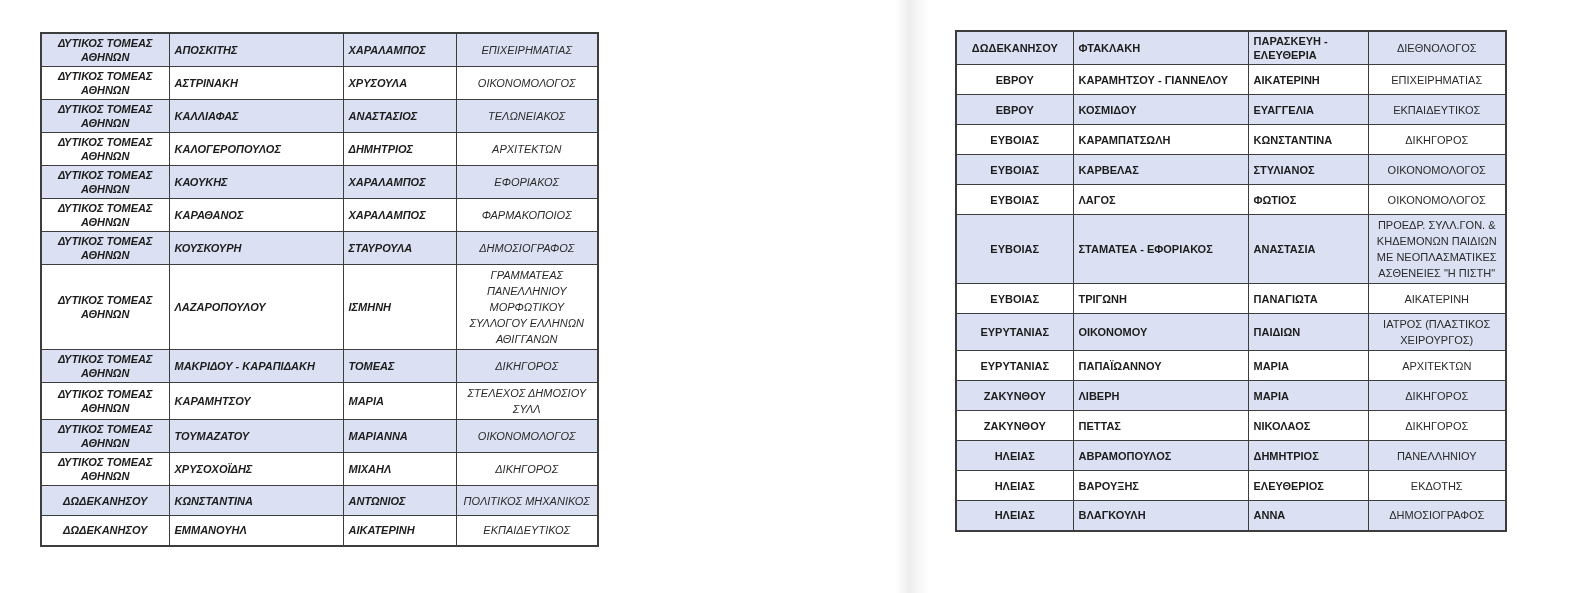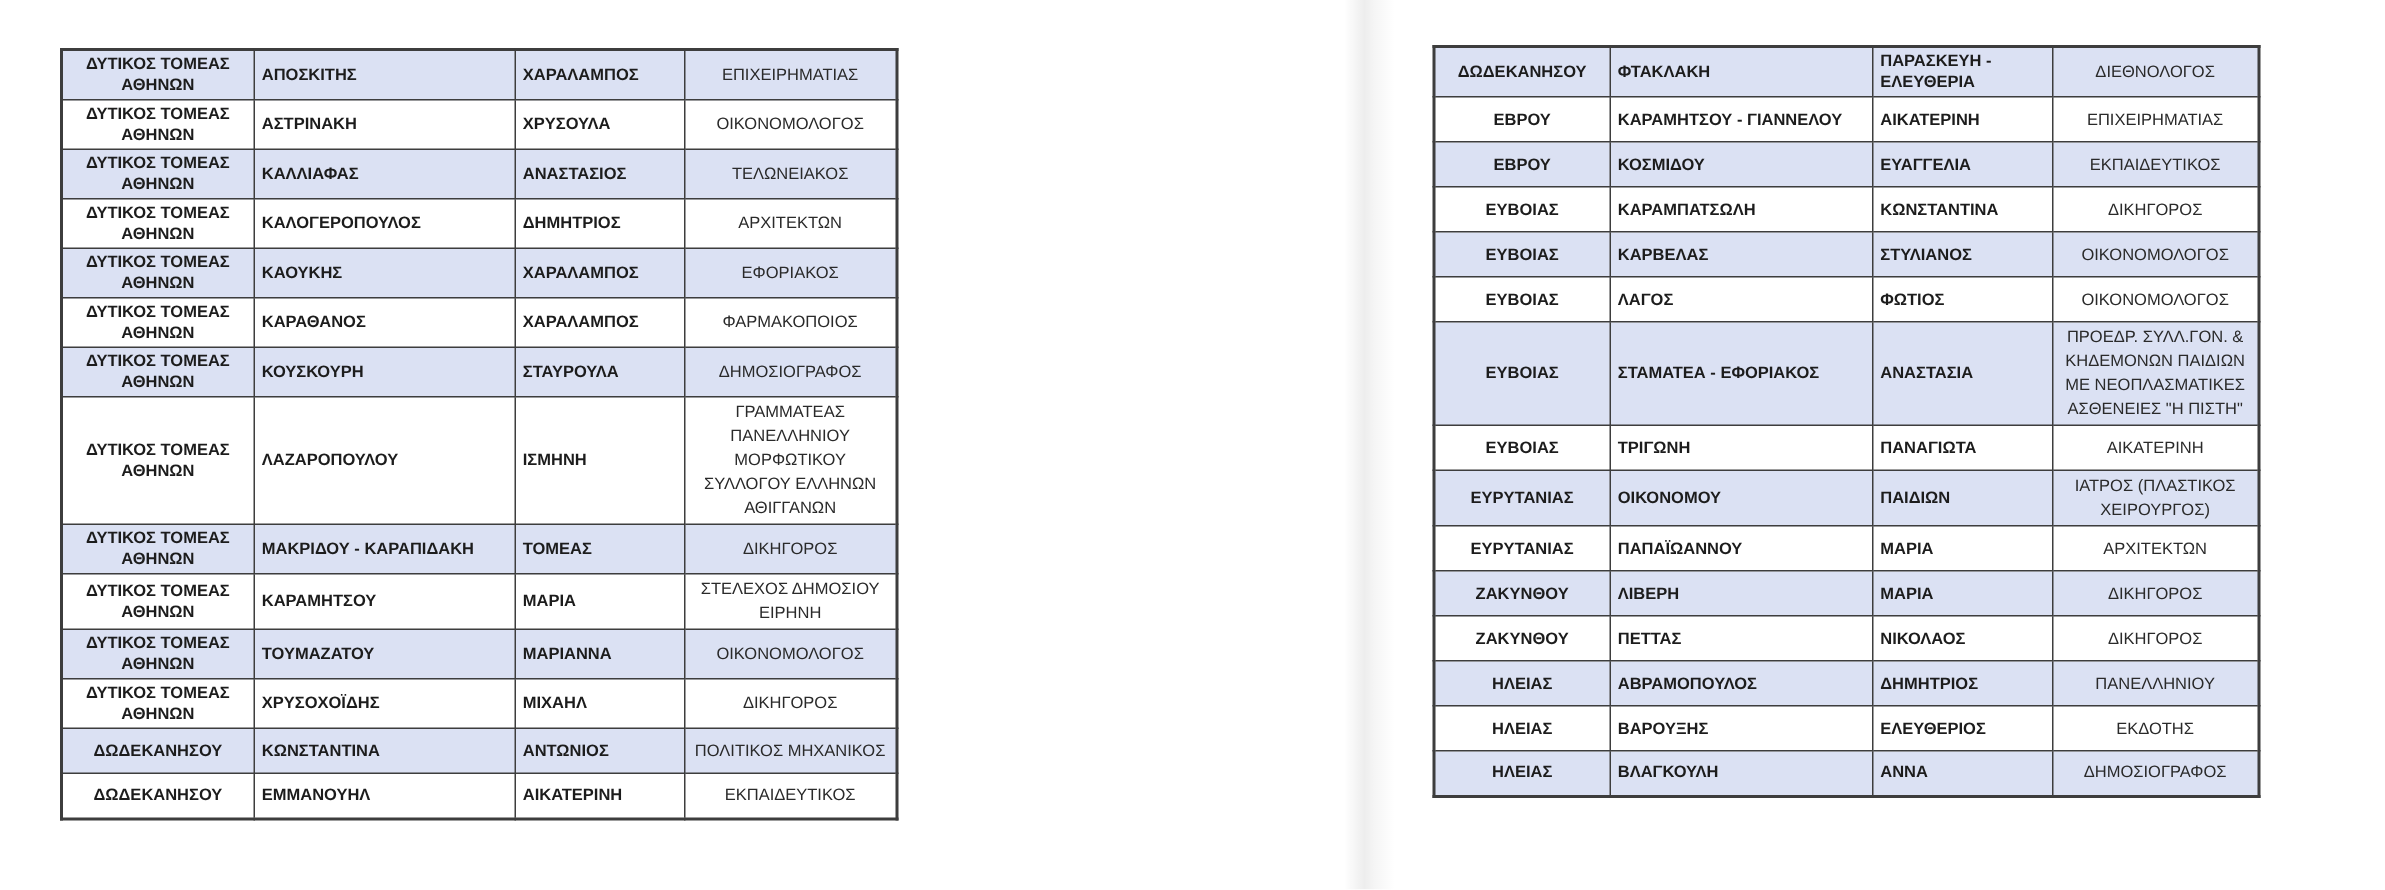--- a/index.html
+++ b/index.html
@@ -22,21 +22,21 @@
       rgba(0,0,0,0) 100%);
   }
 
   table.member-table {
     position: absolute;
     border-collapse: collapse;
     table-layout: fixed;
     border: 2px solid #3d3d3d;
     background: #ffffff;
   }
-  #table-left  { left: 40px;  top: 32px; width: 557px; }
+  #table-left  { left: 40px;  top: 32px; width: 557px; font-style: italic; }
   #table-right { left: 955px; top: 30px; width: 550px; }
 
   .member-table td {
     border: 1px solid #3d3d3d;
     padding: 2px 5px;
     font-size: 11px;
     line-height: 14px;
     color: #1c1c1c;
     vertical-align: middle;
     height: 30px;
@@ -138,21 +138,21 @@
         <tr>
           <td class="col-region">ΔΥΤΙΚΟΣ ΤΟΜΕΑΣ ΑΘΗΝΩΝ</td>
           <td class="col-surname">ΜΑΚΡΙΔΟΥ - ΚΑΡΑΠΙΔΑΚΗ</td>
           <td class="col-firstname">ΤΟΜΕΑΣ</td>
           <td class="col-profession">ΔΙΚΗΓΟΡΟΣ</td>
         </tr>
         <tr>
           <td class="col-region">ΔΥΤΙΚΟΣ ΤΟΜΕΑΣ ΑΘΗΝΩΝ</td>
           <td class="col-surname">ΚΑΡΑΜΗΤΣΟΥ</td>
           <td class="col-firstname">ΜΑΡΙΑ</td>
-          <td class="col-profession">ΣΤΕΛΕΧΟΣ ΔΗΜΟΣΙΟΥ ΕΙΡΗΝΗ</td>
+          <td class="col-profession">ΣΤΕΛΕΧΟΣ ΔΗΜΟΣΙΟΥ ΣΥΛΛ</td>
         </tr>
         <tr>
           <td class="col-region">ΔΥΤΙΚΟΣ ΤΟΜΕΑΣ ΑΘΗΝΩΝ</td>
           <td class="col-surname">ΤΟΥΜΑΖΑΤΟΥ</td>
           <td class="col-firstname">ΜΑΡΙΑΝΝΑ</td>
           <td class="col-profession">ΟΙΚΟΝΟΜΟΛΟΓΟΣ</td>
         </tr>
         <tr>
           <td class="col-region">ΔΥΤΙΚΟΣ ΤΟΜΕΑΣ ΑΘΗΝΩΝ</td>
           <td class="col-surname">ΧΡΥΣΟΧΟΪΔΗΣ</td>

